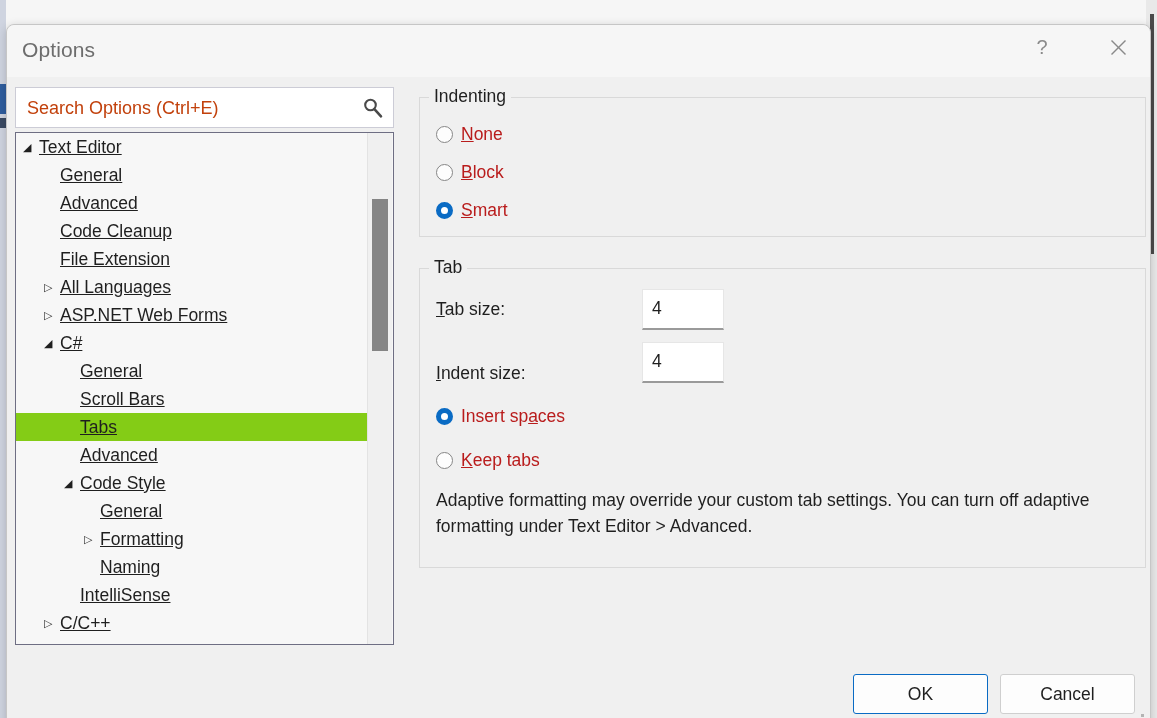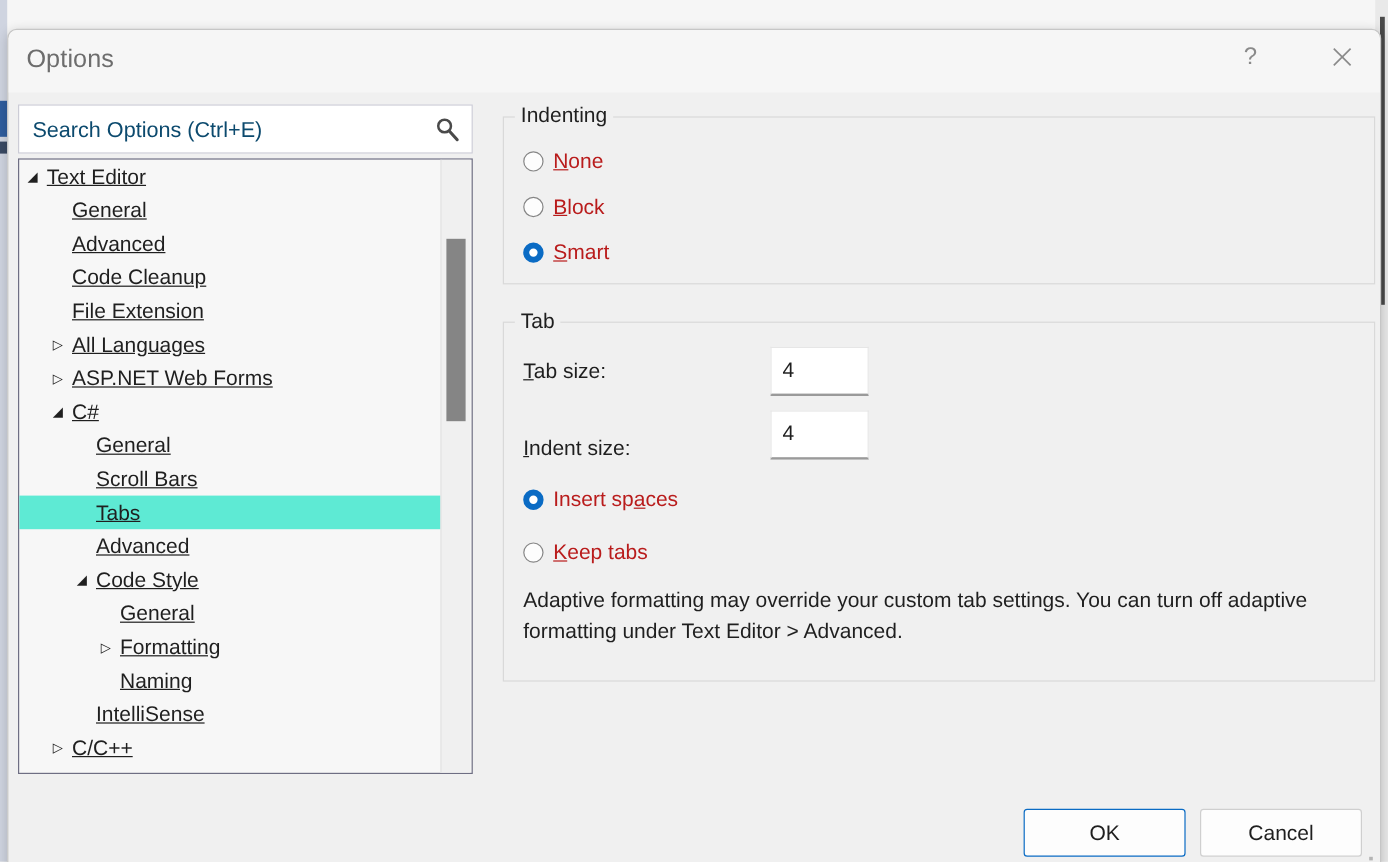--- a/index.html
+++ b/index.html
@@ -111,21 +111,21 @@
     height: 41px;
     background: #ffffff;
     border: 1px solid #ccccd6;
     box-sizing: border-box;
   }
   #search-placeholder {
     position: absolute;
     left: 11px;
     top: 10px;
     font-size: 18px;
-    color: #0c4a6e;
+    color: #c2410c;
     white-space: nowrap;
   }
   #search-icon {
     position: absolute;
     right: 8px;
     top: 8px;
     width: 24px;
     height: 24px;
     color: #4a4a4a;
   }
@@ -150,21 +150,21 @@
     position: relative;
     height: 28px;
     display: flex;
     align-items: center;
     white-space: nowrap;
     font-size: 17.5px;
     color: #1f1f1f;
     cursor: default;
   }
   .tree-row.selected {
-    background: #5eead4;
+    background: #84cc16;
   }
   .tree-arrow {
     width: 16px;
     display: inline-block;
     text-align: left;
     font-size: 11px;
     color: #1f1f1f;
     flex: 0 0 16px;
   }
   .tree-label { display: inline-block; text-decoration: underline; }

